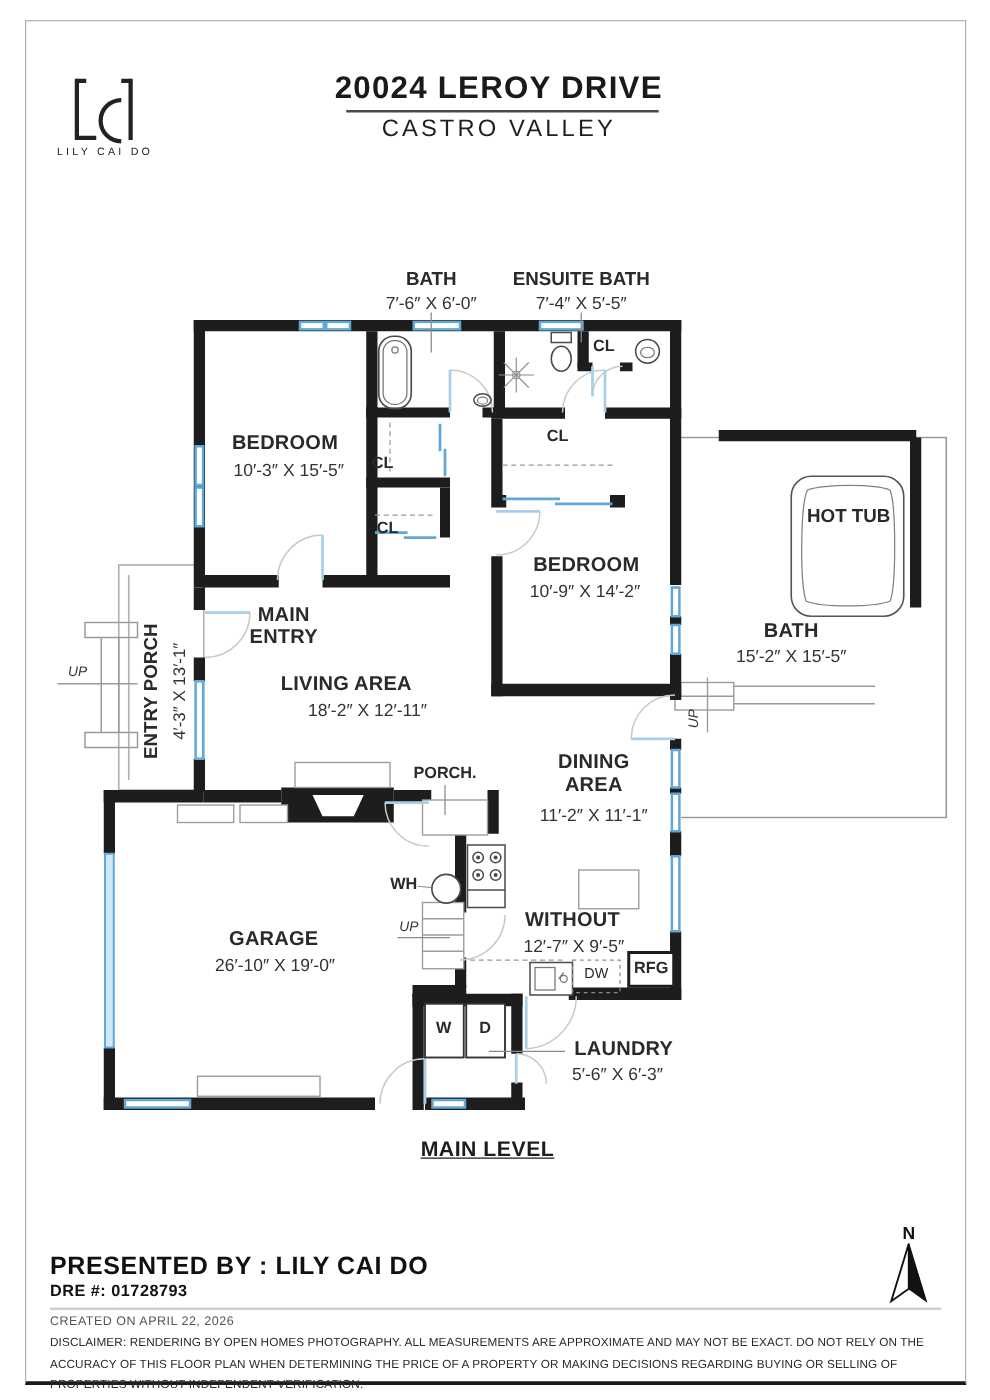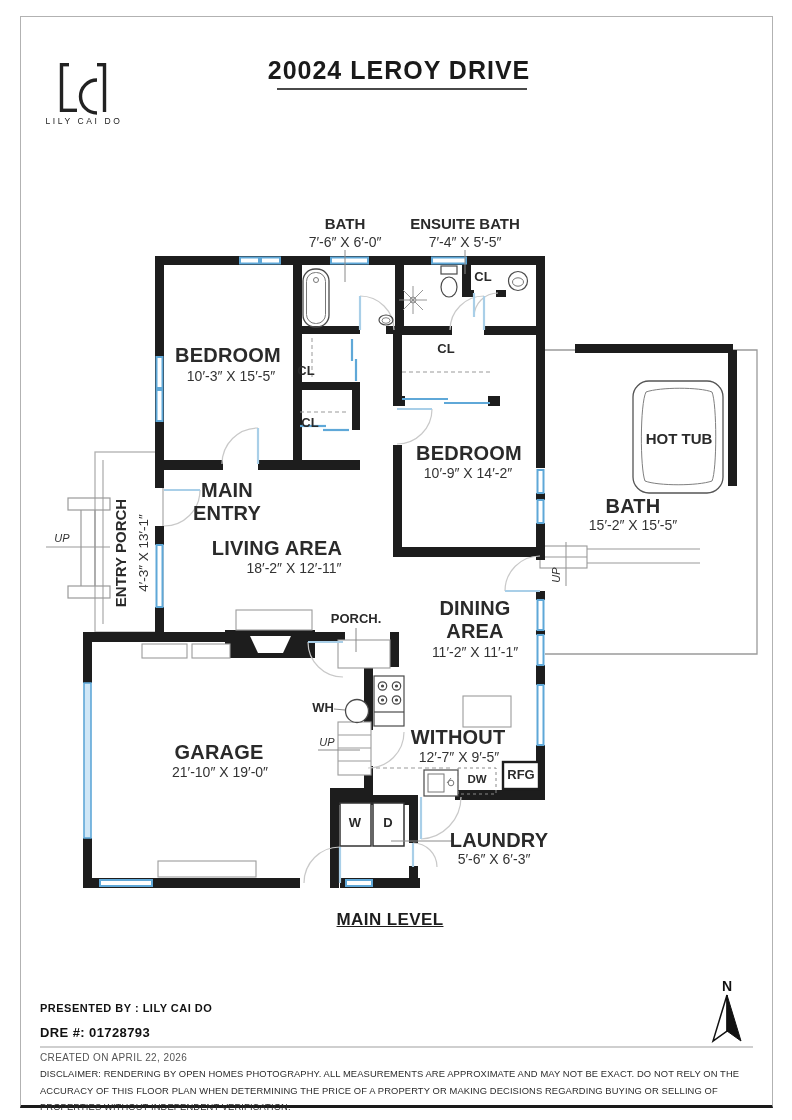--- a/index.html
+++ b/index.html
@@ -4,41 +4,41 @@
 <style>
   html,body{margin:0;padding:0;background:#fff;}
   .page{position:relative;width:792px;height:1120px;background:#fff;overflow:hidden;
         font-family:"Liberation Sans",sans-serif;color:#222;}
   .frame{position:absolute;left:20px;top:16px;width:751px;height:1088px;
          border:1px solid #b2b2b2;border-bottom:3px solid #1a1a1a;}
   svg.plan{position:absolute;left:0;top:0;width:792px;height:1120px;}
   .lbl{position:absolute;transform:translate(-50%,-50%);white-space:nowrap;
        text-align:center;color:#2a2a2a;line-height:1.15;}
   .rot{transform:translate(-50%,-50%) rotate(-90deg);}
-  .rm{font-weight:bold;font-size:20px;letter-spacing:.2px;}
+  .rm{font-weight:bold;font-size:16px;letter-spacing:.2px;}
   .rm-sm{font-weight:bold;font-size:15px;}
   .dm{font-size:14px;color:#333;}
   .dm-sm{font-size:13.5px;color:#333;}
   .wrap2{white-space:normal;width:84px;}
   .wrap2d{white-space:normal;width:92px;}
   .fx{font-weight:bold;font-size:13px;}
-  .fx-sm{font-weight:bold;font-size:11.5px;}
+  .fx-sm{font-weight:normal;font-size:11.5px;}
   .up{font-style:italic;font-size:11px;color:#333;font-weight:normal;}
   .title{position:absolute;left:399px;top:56px;transform:translateX(-50%);
          font-size:25px;font-weight:bold;letter-spacing:1px;color:#1a1a1a;white-space:nowrap;}
   .title-rule{position:absolute;left:277px;top:88px;width:250px;height:2px;background:#4a4a4a;}
   .subtitle{position:absolute;left:399px;top:93px;transform:translateX(-50%);
             font-size:19px;font-weight:400;letter-spacing:2.5px;color:#1f1f1f;white-space:nowrap;}
   .brand{position:absolute;left:84px;top:116px;transform:translateX(-50%);
          font-size:8.5px;letter-spacing:2.6px;color:#222;white-space:nowrap;}
   .main-level{position:absolute;left:390px;top:920px;transform:translate(-50%,-50%);
               font-size:17px;font-weight:bold;letter-spacing:.4px;color:#1d1d1d;text-decoration:underline;}
   .compass-n{position:absolute;left:727px;top:986px;transform:translate(-50%,-50%);
              font-size:14px;font-weight:bold;color:#111;}
-  .f-presented{position:absolute;left:40px;top:1002px;font-size:11px;font-weight:bold;
+  .f-presented{position:absolute;left:40px;top:1002px;font-size:20px;font-weight:bold;
                letter-spacing:.5px;color:#111;}
   .f-dre{position:absolute;left:40px;top:1025px;font-size:13px;font-weight:bold;color:#111;letter-spacing:.4px;}
   .f-rule{position:absolute;left:40px;top:1046px;width:713px;height:2px;background:#cfcfcf;}
   .f-created{position:absolute;left:40px;top:1052px;font-size:10px;color:#555;letter-spacing:.4px;}
   .f-disclaimer{position:absolute;left:40px;top:1066px;width:716px;font-size:9.4px;
                 line-height:16.5px;color:#2b2b2b;letter-spacing:.1px;}
 </style>
 </head>
 <body>
 
@@ -273,55 +273,56 @@
     </g>
 
     <g>
       <polygon points="727,995 713,1041 727,1031" fill="#fff" stroke="#111" stroke-width="1.5"></polygon>
       <polygon points="727,995 741,1041 727,1031" fill="#111" stroke="#111" stroke-width="1"></polygon>
     </g>
   </svg>
 
   <div class="title">20024 LEROY DRIVE</div>
   <div class="title-rule"></div>
+  <div class="subtitle">CASTRO VALLEY</div>
   <div class="brand">LILY CAI DO</div>
 
   <div class="lbl rm-sm" style="left:345px;top:224px">BATH</div>
   <div class="lbl dm" style="left:345px;top:242px">7′-6″ X 6′-0″</div>
 
   <div class="lbl rm-sm" style="left:465px;top:224px">ENSUITE BATH</div>
   <div class="lbl dm" style="left:465px;top:242px">7′-4″ X 5′-5″</div>
 
   <div class="lbl rm" style="left:228px;top:355px">BEDROOM</div>
   <div class="lbl dm" style="left:231px;top:376px">10′-3″ X 15′-5″</div>
 
   <div class="lbl rm" style="left:469px;top:453px">BEDROOM</div>
   <div class="lbl dm" style="left:468px;top:473px">10′-9″ X 14′-2″</div>
 
-  <div class="lbl rm-sm" style="left:679px;top:439px">HOT TUB</div>
+  <div class="lbl rm-sm" style="left:679px;top:413px">HOT TUB</div>
 
   <div class="lbl rm" style="left:633px;top:506px">BATH</div>
   <div class="lbl dm" style="left:633px;top:525px">15′-2″ X 15′-5″</div>
 
   <div class="lbl rm wrap2" style="left:227px;top:502px">MAIN ENTRY</div>
 
   <div class="lbl rm-sm rot" style="left:121px;top:553px">ENTRY PORCH</div>
   <div class="lbl dm-sm rot" style="left:144px;top:553px">4′-3″ X 13′-1″</div>
 
   <div class="lbl rm" style="left:277px;top:548px">LIVING AREA</div>
   <div class="lbl dm" style="left:294px;top:568px">18′-2″ X 12′-11″</div>
 
   <div class="lbl rm wrap2d" style="left:475px;top:620px">DINING AREA</div>
   <div class="lbl dm" style="left:475px;top:652px">11′-2″ X 11′-1″</div>
 
   <div class="lbl rm" style="left:458px;top:737px">WITHOUT</div>
   <div class="lbl dm" style="left:459px;top:757px">12′-7″ X 9′-5″</div>
 
   <div class="lbl rm" style="left:219px;top:752px">GARAGE</div>
-  <div class="lbl dm" style="left:220px;top:772px">21′-10″ X 19′-0″</div>
+  <div class="lbl dm" style="left:220px;top:772px">26′-10″ X 19′-0″</div>
 
   <div class="lbl rm" style="left:499px;top:840px">LAUNDRY</div>
   <div class="lbl dm" style="left:494px;top:859px">5′-6″ X 6′-3″</div>
 
   <div class="lbl fx" style="left:306px;top:371px">CL</div>
   <div class="lbl fx" style="left:310px;top:423px">CL</div>
   <div class="lbl fx" style="left:483px;top:277px">CL</div>
   <div class="lbl fx" style="left:446px;top:349px">CL</div>
   <div class="lbl fx" style="left:356px;top:619px">PORCH.</div>
   <div class="lbl fx" style="left:323px;top:708px">WH</div>

